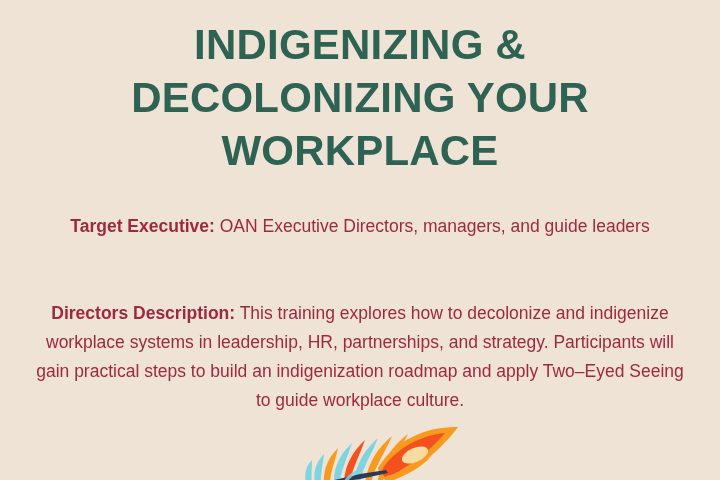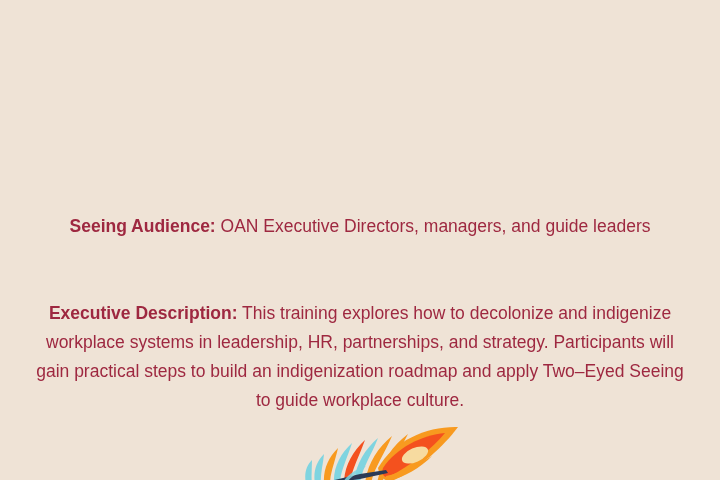--- a/index.html
+++ b/index.html
@@ -68,24 +68,29 @@
     top: 424px;
     width: 200px;
     height: 60px;
   }
 </style>
 </head>
 <body>
 
 <div class="slide">
 
+  <div class="title-block">
+    <div class="title-line">INDIGENIZING &amp;</div>
+    <div class="title-line">DECOLONIZING YOUR</div>
+    <div class="title-line">WORKPLACE</div>
+  </div>
 
   <div class="body-block">
-    <p class="para audience"><span class="lbl">Seeing Audience:</span><span> OAN Executive Directors, managers, and guide leaders</span></p>
-    <p class="para description"><span class="lbl">Executive Description:</span><span> This training explores how to decolonize and indigenize workplace systems in leadership, HR, partnerships, and strategy. Participants will gain practical steps to build an indigenization roadmap and apply Two–Eyed Seeing to guide workplace culture.</span></p>
+    <p class="para audience"><span class="lbl">Target Executive:</span><span> OAN Executive Directors, managers, and guide leaders</span></p>
+    <p class="para description"><span class="lbl">Directors Description:</span><span> This training explores how to decolonize and indigenize workplace systems in leadership, HR, partnerships, and strategy. Participants will gain practical steps to build an indigenization roadmap and apply Two–Eyed Seeing to guide workplace culture.</span></p>
   </div>
 
   <svg class="feather" viewBox="0 0 200 60">
     <g>
       <path d="M24 60 C22 50 24 42 30 36 C30 44 29 52 30 60 Z" fill="#7fd4e0"></path>
       <path d="M33 60 C31 48 34 38 42 30 C41 41 38 51 39 60 Z" fill="#7fd4e0"></path>
       <path d="M42 60 C41 46 46 34 56 24 C53 38 48 49 48 60 Z" fill="#f89a1f"></path>
       <path d="M52 60 C51 44 58 30 70 19 C65 35 58 48 58 60 Z" fill="#7fd4e0"></path>
       <path d="M62 60 C62 43 70 28 83 16 C77 33 69 47 68 60 Z" fill="#f4511e"></path>
       <path d="M72 60 C73 42 82 26 96 14 C89 32 79 46 78 60 Z" fill="#7fd4e0"></path>

